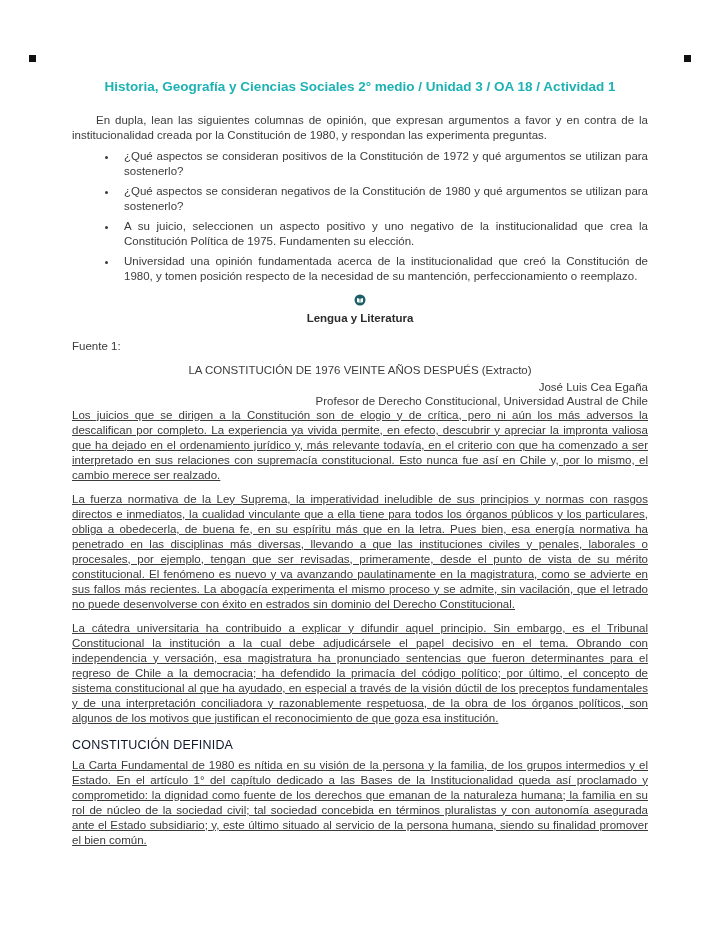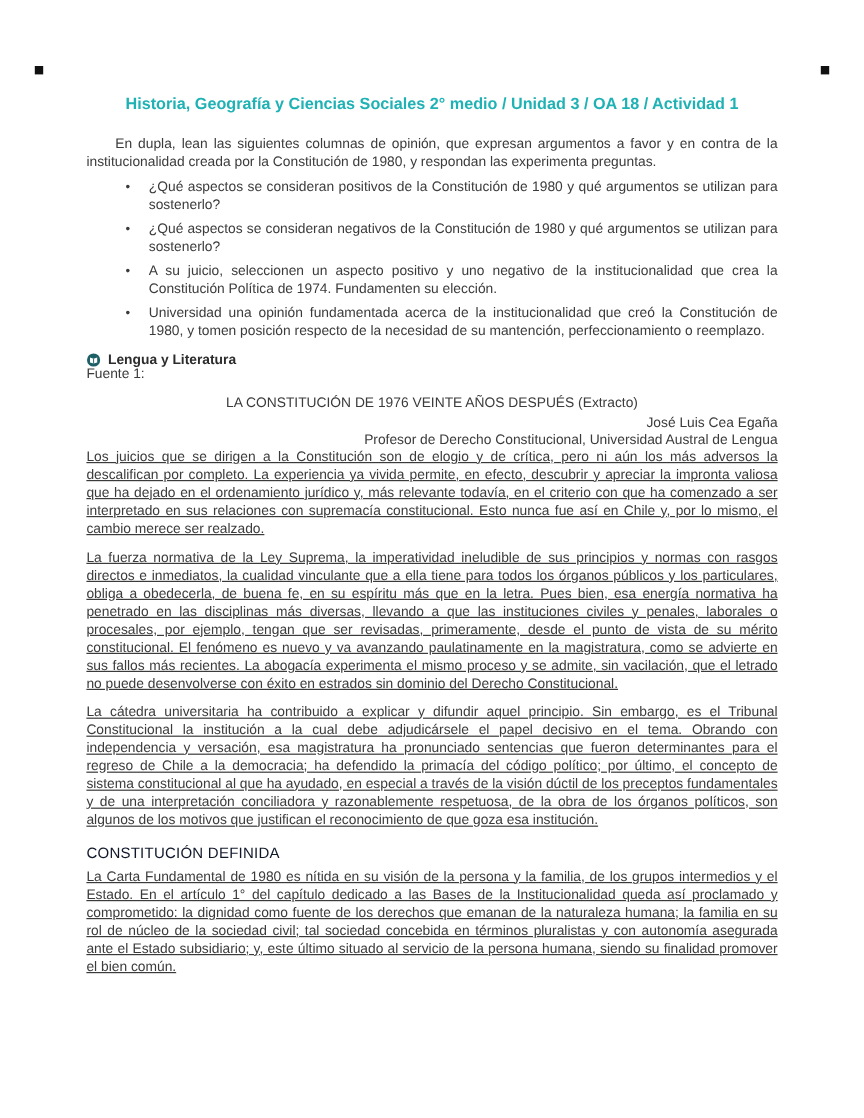--- a/index.html
+++ b/index.html
@@ -56,28 +56,29 @@
     line-height: 15px;
     text-align: justify;
     padding-left: 6px;
     margin-bottom: 5px;
   }
   .section-row {
     display: flex;
     align-items: center;
     gap: 6px;
     margin: 10px 0 0 0;
+    flex-direction: column;
   }
   .section-label {
     font-weight: bold;
     font-size: 11.5px;
     color: #2c2c2c;
   }
   .fuente {
-    margin-top: 0;
+    margin-top: 16px;
     font-size: 11.5px;
   }
   .source-title {
     text-align: center;
     font-size: 11.5px;
     margin: 2px 0 4px 0;
   }
   .author-block {
     text-align: right;
     font-size: 11.5px;
@@ -103,44 +104,44 @@
   <div class="crop-mark crop-left"></div>
   <div class="crop-mark crop-right"></div>
 
   <div class="content">
 
     <h1 class="doc-title">Historia, Geografía y Ciencias Sociales 2° medio / Unidad 3 / OA 18 / Actividad 1</h1>
 
     <p class="body-text intro">En dupla, lean las siguientes columnas de opinión, que expresan argumentos a favor y en contra de la institucionalidad creada por la Constitución de 1980, y respondan las experimenta preguntas.</p>
 
     <ul class="bullets">
-      <li>¿Qué aspectos se consideran positivos de la Constitución de 1980 y qué argumentos se utilizan para sostenerlo?</li>
+      <li>¿Qué aspectos se consideran positivos de la Constitución de 1972 y qué argumentos se utilizan para sostenerlo?</li>
       <li>¿Qué aspectos se consideran negativos de la Constitución de 1980 y qué argumentos se utilizan para sostenerlo?</li>
-      <li>A su juicio, seleccionen un aspecto positivo y uno negativo de la institucionalidad que crea la Constitución Política de 1974. Fundamenten su elección.</li>
+      <li>A su juicio, seleccionen un aspecto positivo y uno negativo de la institucionalidad que crea la Constitución Política de 1975. Fundamenten su elección.</li>
       <li>Universidad una opinión fundamentada acerca de la institucionalidad que creó la Constitución de 1980, y tomen posición respecto de la necesidad de su mantención, perfeccionamiento o reemplazo.</li>
     </ul>
 
     <div class="section-row">
       <span style="display:inline-flex;">
         <svg width="12" height="12" viewBox="0 0 12 12" aria-hidden="true">
           <circle cx="6" cy="6" r="5.5" fill="#1c5f66"></circle>
           <path d="M3 4 L6 5 L9 4 L9 8 L6 9 L3 8 Z" fill="#ffffff"></path>
           <line x1="6" y1="5" x2="6" y2="9" stroke="#1c5f66" stroke-width="0.8"></line>
         </svg>
       </span>
       <span class="section-label">Lengua y Literatura</span>
     </div>
 
     <p class="fuente">Fuente 1:</p>
 
     <p class="source-title">LA CONSTITUCIÓN DE 1976 VEINTE AÑOS DESPUÉS (Extracto)</p>
 
     <div class="author-block">
       <div>José Luis Cea Egaña</div>
-      <div>Profesor de Derecho Constitucional, Universidad Austral de Lengua</div>
+      <div>Profesor de Derecho Constitucional, Universidad Austral de Chile</div>
     </div>
 
     <p class="body-text para">Los juicios que se dirigen a la Constitución son de elogio y de crítica, pero ni aún los más adversos la descalifican por completo. La experiencia ya vivida permite, en efecto, descubrir y apreciar la impronta valiosa que ha dejado en el ordenamiento jurídico y, más relevante todavía, en el criterio con que ha comenzado a ser interpretado en sus relaciones con supremacía constitucional. Esto nunca fue así en Chile y, por lo mismo, el cambio merece ser realzado.</p>
     <p class="body-text para">La fuerza normativa de la Ley Suprema, la imperatividad ineludible de sus principios y normas con rasgos directos e inmediatos, la cualidad vinculante que a ella tiene para todos los órganos públicos y los particulares, obliga a obedecerla, de buena fe, en su espíritu más que en la letra. Pues bien, esa energía normativa ha penetrado en las disciplinas más diversas, llevando a que las instituciones civiles y penales, laborales o procesales, por ejemplo, tengan que ser revisadas, primeramente, desde el punto de vista de su mérito constitucional. El fenómeno es nuevo y va avanzando paulatinamente en la magistratura, como se advierte en sus fallos más recientes. La abogacía experimenta el mismo proceso y se admite, sin vacilación, que el letrado no puede desenvolverse con éxito en estrados sin dominio del Derecho Constitucional.</p>
     <p class="body-text para">La cátedra universitaria ha contribuido a explicar y difundir aquel principio. Sin embargo, es el Tribunal Constitucional la institución a la cual debe adjudicársele el papel decisivo en el tema. Obrando con independencia y versación, esa magistratura ha pronunciado sentencias que fueron determinantes para el regreso de Chile a la democracia; ha defendido la primacía del código político; por último, el concepto de sistema constitucional al que ha ayudado, en especial a través de la visión dúctil de los preceptos fundamentales y de una interpretación conciliadora y razonablemente respetuosa, de la obra de los órganos políticos, son algunos de los motivos que justifican el reconocimiento de que goza esa institución.</p>
 
     <h2 class="subheading">CONSTITUCIÓN DEFINIDA</h2>
 
     <p class="body-text para">La Carta Fundamental de 1980 es nítida en su visión de la persona y la familia, de los grupos intermedios y el Estado. En el artículo 1° del capítulo dedicado a las Bases de la Institucionalidad queda así proclamado y comprometido: la dignidad como fuente de los derechos que emanan de la naturaleza humana; la familia en su rol de núcleo de la sociedad civil; tal sociedad concebida en términos pluralistas y con autonomía asegurada ante el Estado subsidiario; y, este último situado al servicio de la persona humana, siendo su finalidad promover el bien común.</p>
 

